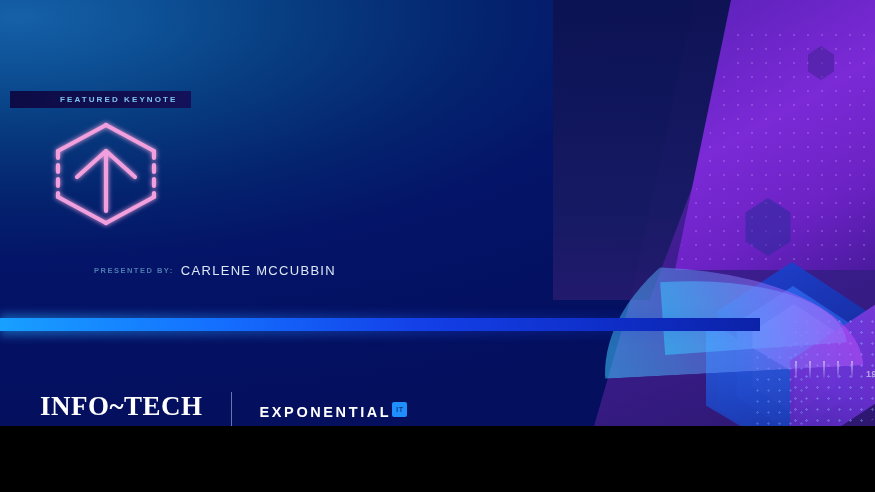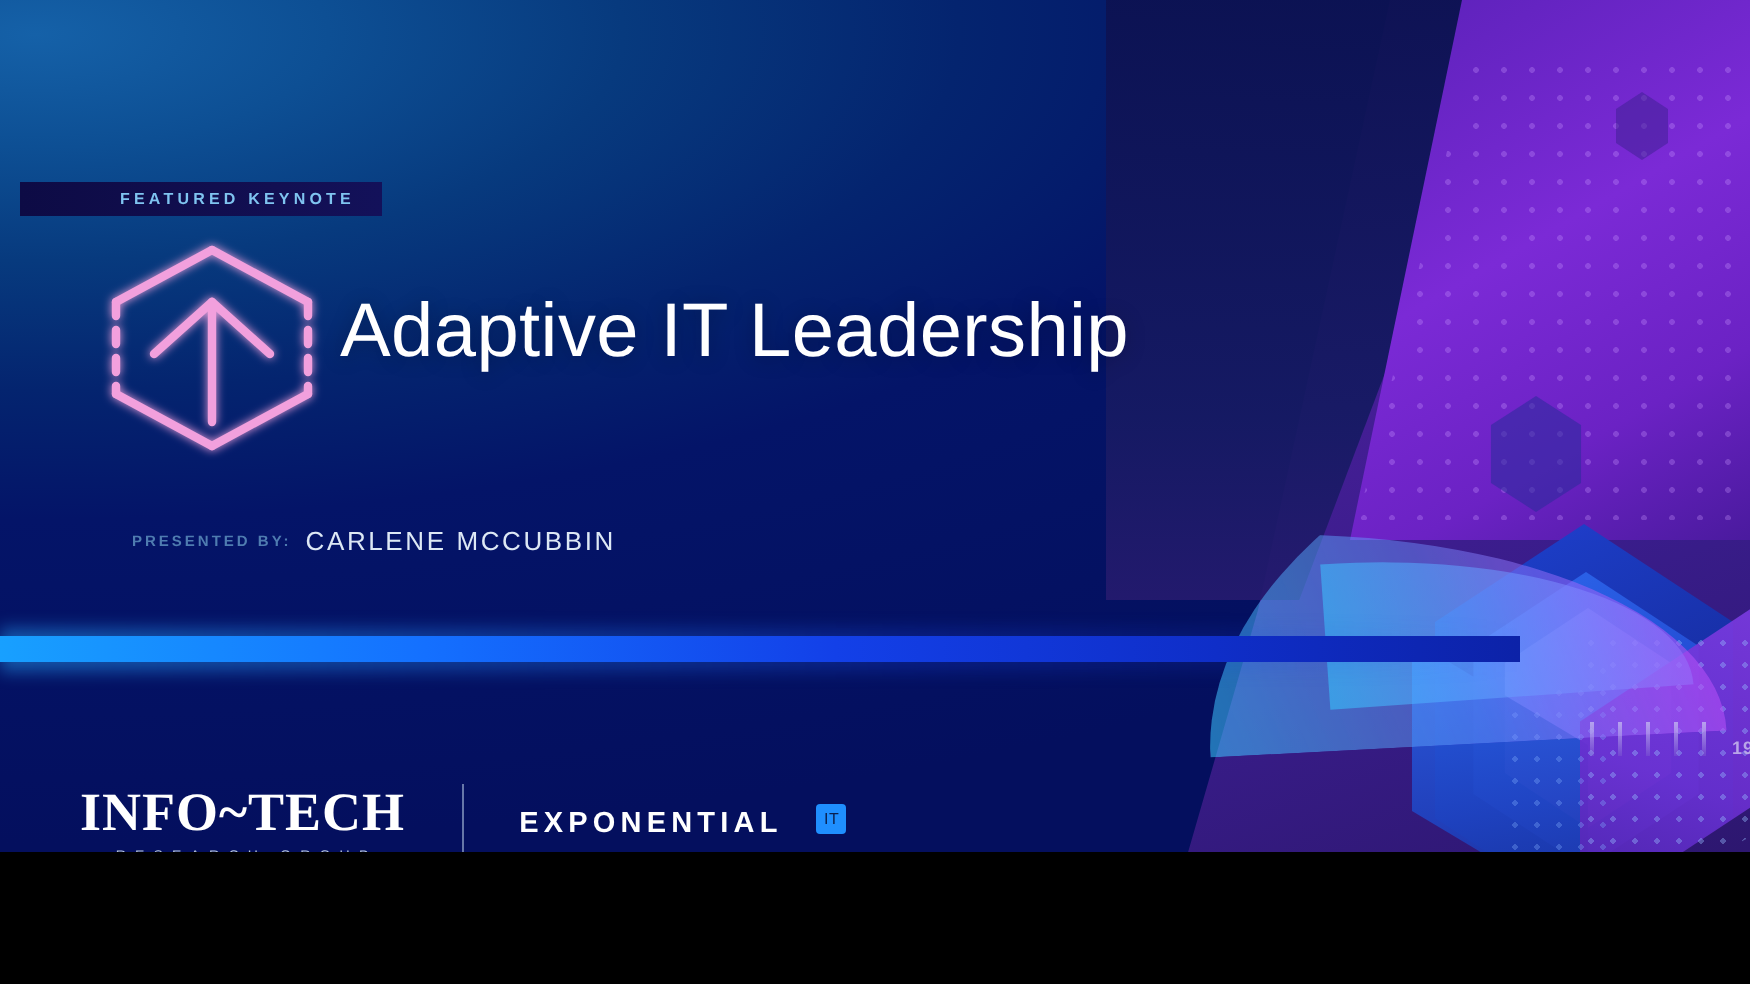--- a/index.html
+++ b/index.html
@@ -135,21 +135,21 @@
   .subtitle {
     position:absolute; left:170px; top:190px;
     font-size:20px; font-weight:400; color:#d9e2ef; letter-spacing:.1px;
     white-space:nowrap;
   }
   .presented {
     position:absolute; left:66px; top:263px;
     display:flex; align-items:center; gap:7px; white-space:nowrap;
   }
   .presented .lbl {
-    font-size:7.5px; font-weight:700; letter-spacing:1.5px; color:#4f7cb0;
+    font-size:7.5px; font-weight:700; letter-spacing:1.5px; color:#4f7cb0;margin-left:28px;
   }
   .presented .nm {
     font-size:13px; font-weight:400; letter-spacing:1.3px; color:#dde8f5;
   }
 
   
   .logo-row {
     position:absolute; left:40px; top:392px;
     display:flex; align-items:center; gap:28px;
   }
@@ -162,21 +162,21 @@
   .infotech .sub {
     font-size:7px; font-weight:400; letter-spacing:4.6px; color:#b9c9de;
     margin-top:5px; padding-left:4px;
   }
   .divider { width:1px; height:40px; background:rgba(185,205,230,.55); }
   .exponential { display:flex; align-items:center; }
   .exponential .word {
     font-size:14.5px; font-weight:700; letter-spacing:2.6px; color:#ffffff;
   }
   .exponential .badge {
-    margin-left:17px; margin-top:-5px;
+    margin-left:1px; margin-top:-5px;
     width:15px; height:15px; border-radius:2px;
     background:#1f8fff;
     display:flex; align-items:center; justify-content:center;
     font-size:8px; font-weight:400; color:#0a1f4d; letter-spacing:.3px;
   }
 
   
   .ticks {
     position:absolute; right:22px; bottom:48px;
     display:flex; align-items:flex-end; gap:12px;
@@ -239,21 +239,20 @@
         <path d="M59 105 L107 79"></path>
         <path d="M59 105 L11 79"></path>
         <path d="M107 33 L107 79" stroke-dasharray="7 7"></path>
         <path d="M11 33 L11 79" stroke-dasharray="7 7"></path>
         <path d="M59 33 L59 93"></path>
         <path d="M30 59 L59 33 L88 59"></path>
       </g>
     </svg>
   </div>
 
-  <div class="title">Adaptive IT Leadership</div>
 
   <div class="presented">
     <span class="lbl">PRESENTED BY:</span>
     <span class="nm">CARLENE MCCUBBIN</span>
   </div>
 
   <div class="logo-row">
     <div class="infotech">
       <div class="main">INFO~TECH</div>
       <div class="sub">RESEARCH GROUP</div>

